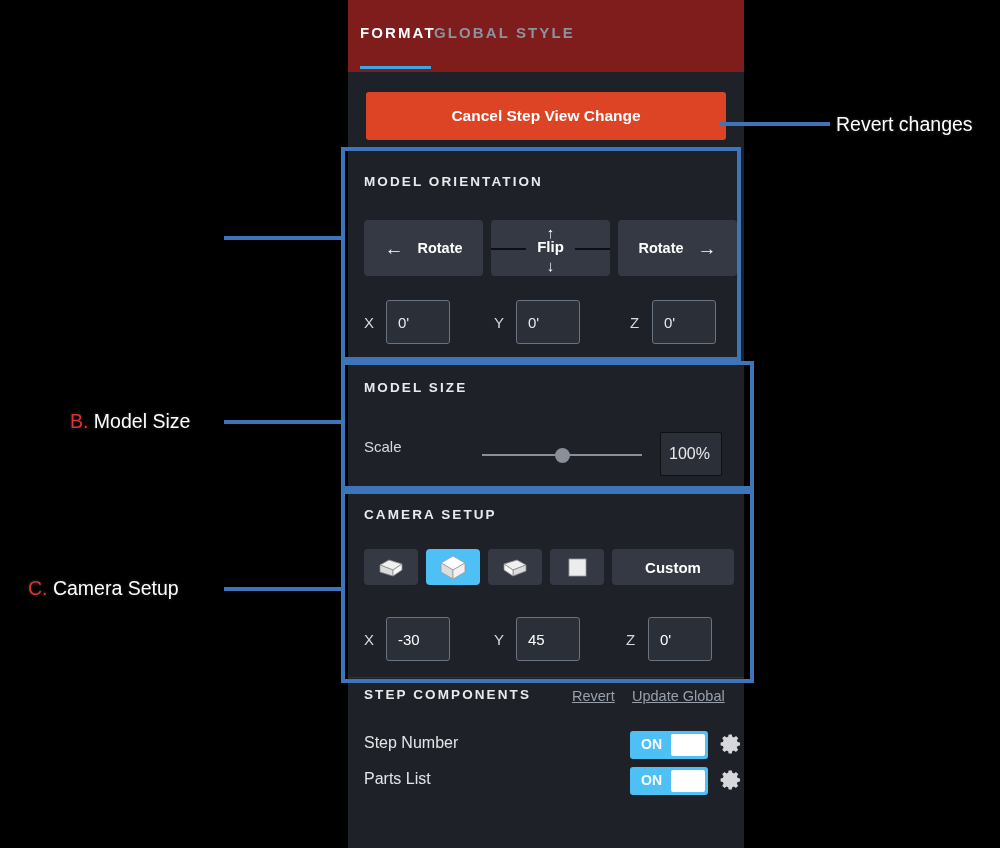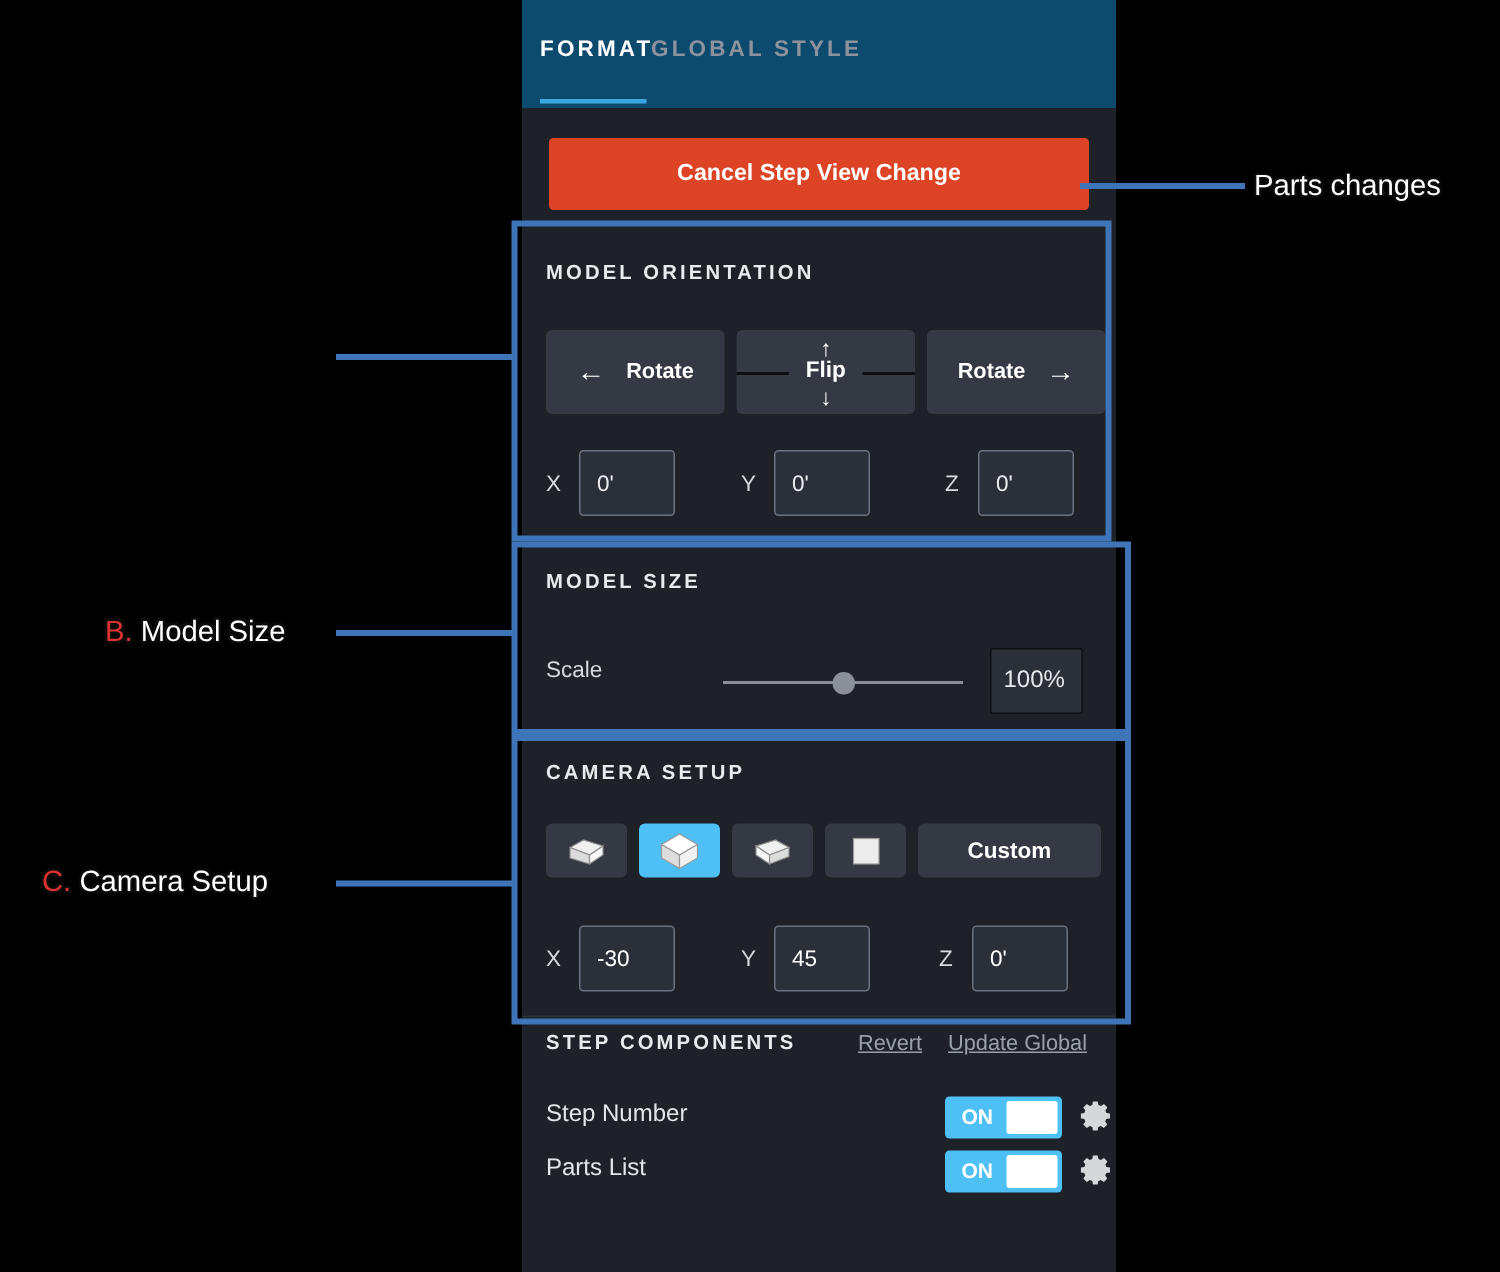--- a/index.html
+++ b/index.html
@@ -15,21 +15,21 @@
   .panel {
     position: absolute; left: 348px; top: 0;
     width: 396px; height: 848px;
     background: #1e2127;
   }
 
   
   .tabbar {
     position: absolute; left: 0; top: 0;
     width: 396px; height: 72px;
-    background: #0c4a6e;
+    background: #7f1d1d;
   }
   .tab {
     position: absolute; top: 24px;
     font-size: 15px; font-weight: bold; letter-spacing: 2.1px;
   }
   .tab.format { left: 12px; color: #ffffff; }
   .tab.global { left: 86px; color: #8d939e; }
   .tab-underline {
     position: absolute; left: 12px; top: 66px;
     width: 71px; height: 3px; background: #3ba7e0;
@@ -366,16 +366,16 @@
   </div>
   <div class="lead" style="left:224px; top:420px; width:120px;"></div>
 
   <div class="anno" style="left:28px; top:577px;">
     <span class="ltr">C.</span><span> Camera Setup</span>
   </div>
   <div class="lead" style="left:224px; top:587px; width:120px;"></div>
 
   <div class="lead" style="left:720px; top:122px; width:110px;"></div>
   <div class="anno" style="left:836px; top:113px;">
-    <span>Parts changes</span>
+    <span>Revert changes</span>
   </div>
 
 </div>
 
 </body></html>

